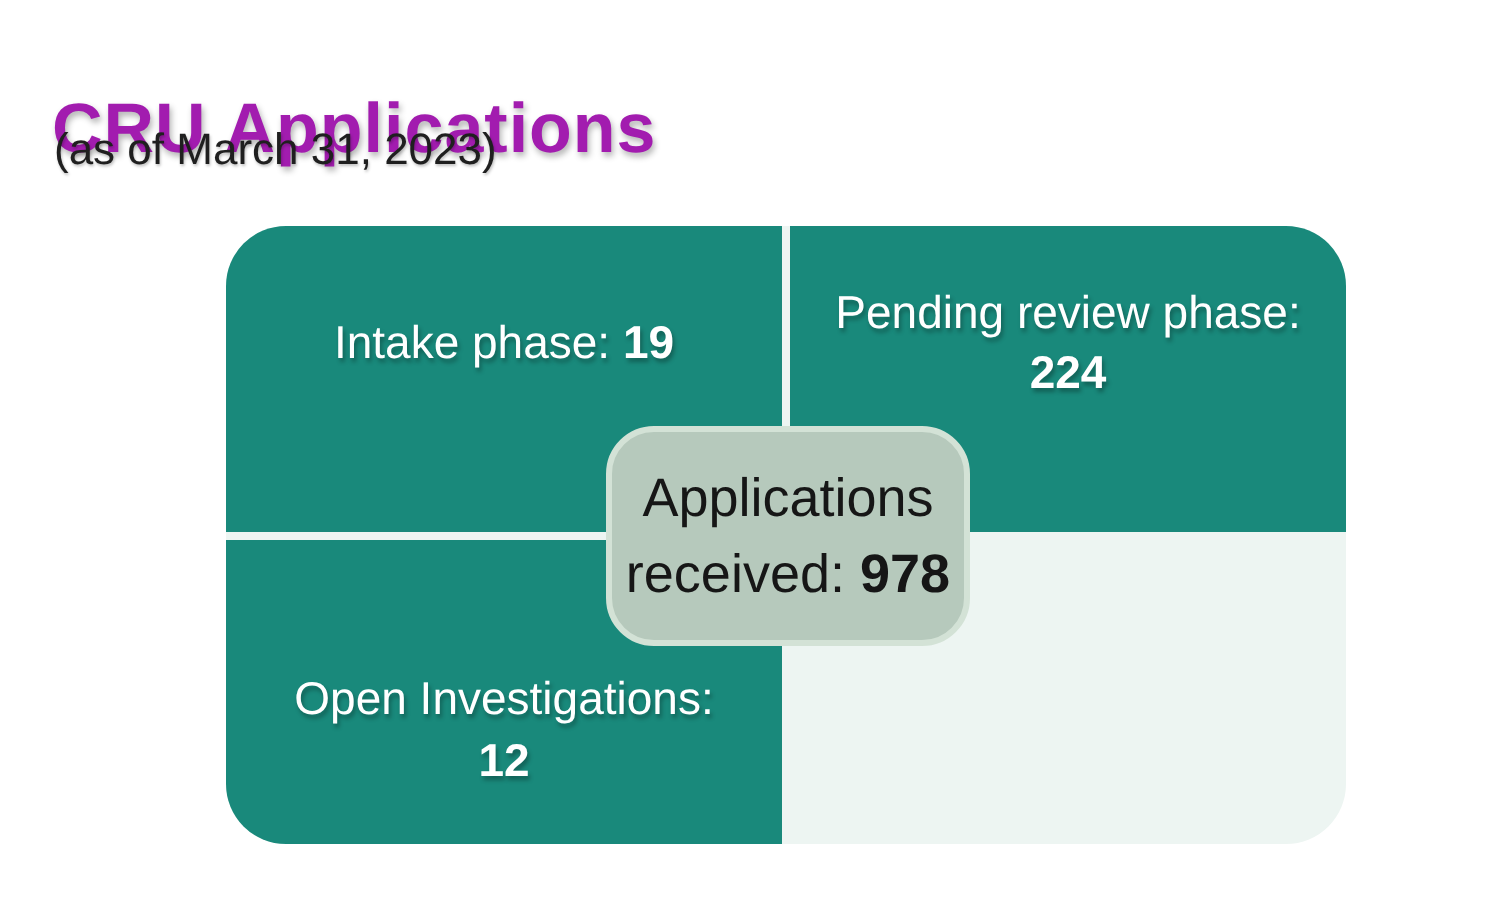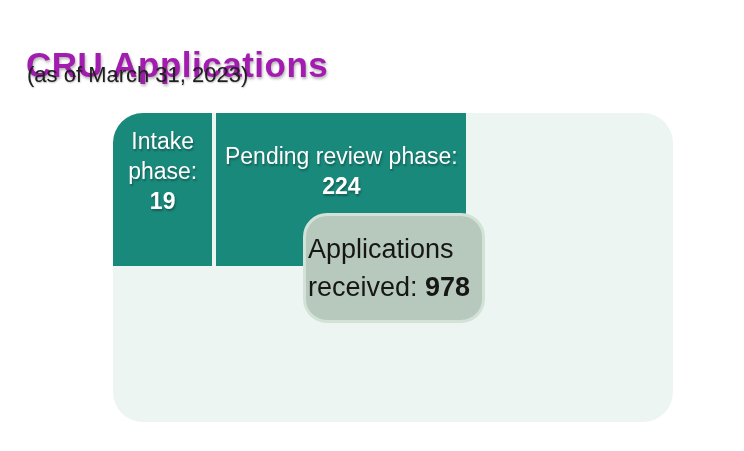--- a/index.html
+++ b/index.html
@@ -42,21 +42,21 @@
   .matrix {
     position: absolute;
     left: 113px;
     top: 113px;
     width: 560px;
     height: 309px;
     background: #edf5f2;          
     border-radius: 30px;
     overflow: hidden;
     display: grid;
-    grid-template-columns: 1fr 1fr 1fr 1fr;
+    grid-template-columns: 1fr 1fr;
     grid-template-rows: 1fr 1fr;
     gap: 4px;
   }
   .quad {
     background: #19897b;
     display: flex;
     align-items: center;
     justify-content: center;
     box-sizing: border-box;
     color: #ffffff;
@@ -92,20 +92,21 @@
     border-radius: 24px;
     display: flex;
     align-items: center;
     justify-content: center;
     color: #161616;
     font-size: 27px;
   }
   .center-text {
     margin: 0;
     width: 172px;
+    text-align: center;
     line-height: 1.42;
   }
   .center-text b { font-weight: 700; }
 </style>
 </head>
 <body>
 
 <h1 class="slide-title">CRU Applications</h1>
 
 <div class="slide-subtitle">(as of March 31, 2023)</div>
@@ -113,19 +114,22 @@
 <div class="matrix">
 
   <div class="quad q-tl">
     <p class="quad-text"><span>Intake phase:</span> <b>19</b></p>
   </div>
 
   <div class="quad q-tr">
     <p class="quad-text"><span>Pending review phase:</span> <b>224</b></p>
   </div>
 
+  <div class="quad q-bl">
+    <p class="quad-text"><span>Open Investigations:</span> <b>12</b></p>
+  </div>
 
 
 </div>
 
 <div class="center-badge">
   <p class="center-text"><span>Applications received:</span> <b>978</b></p>
 </div>
 
 </body></html>

